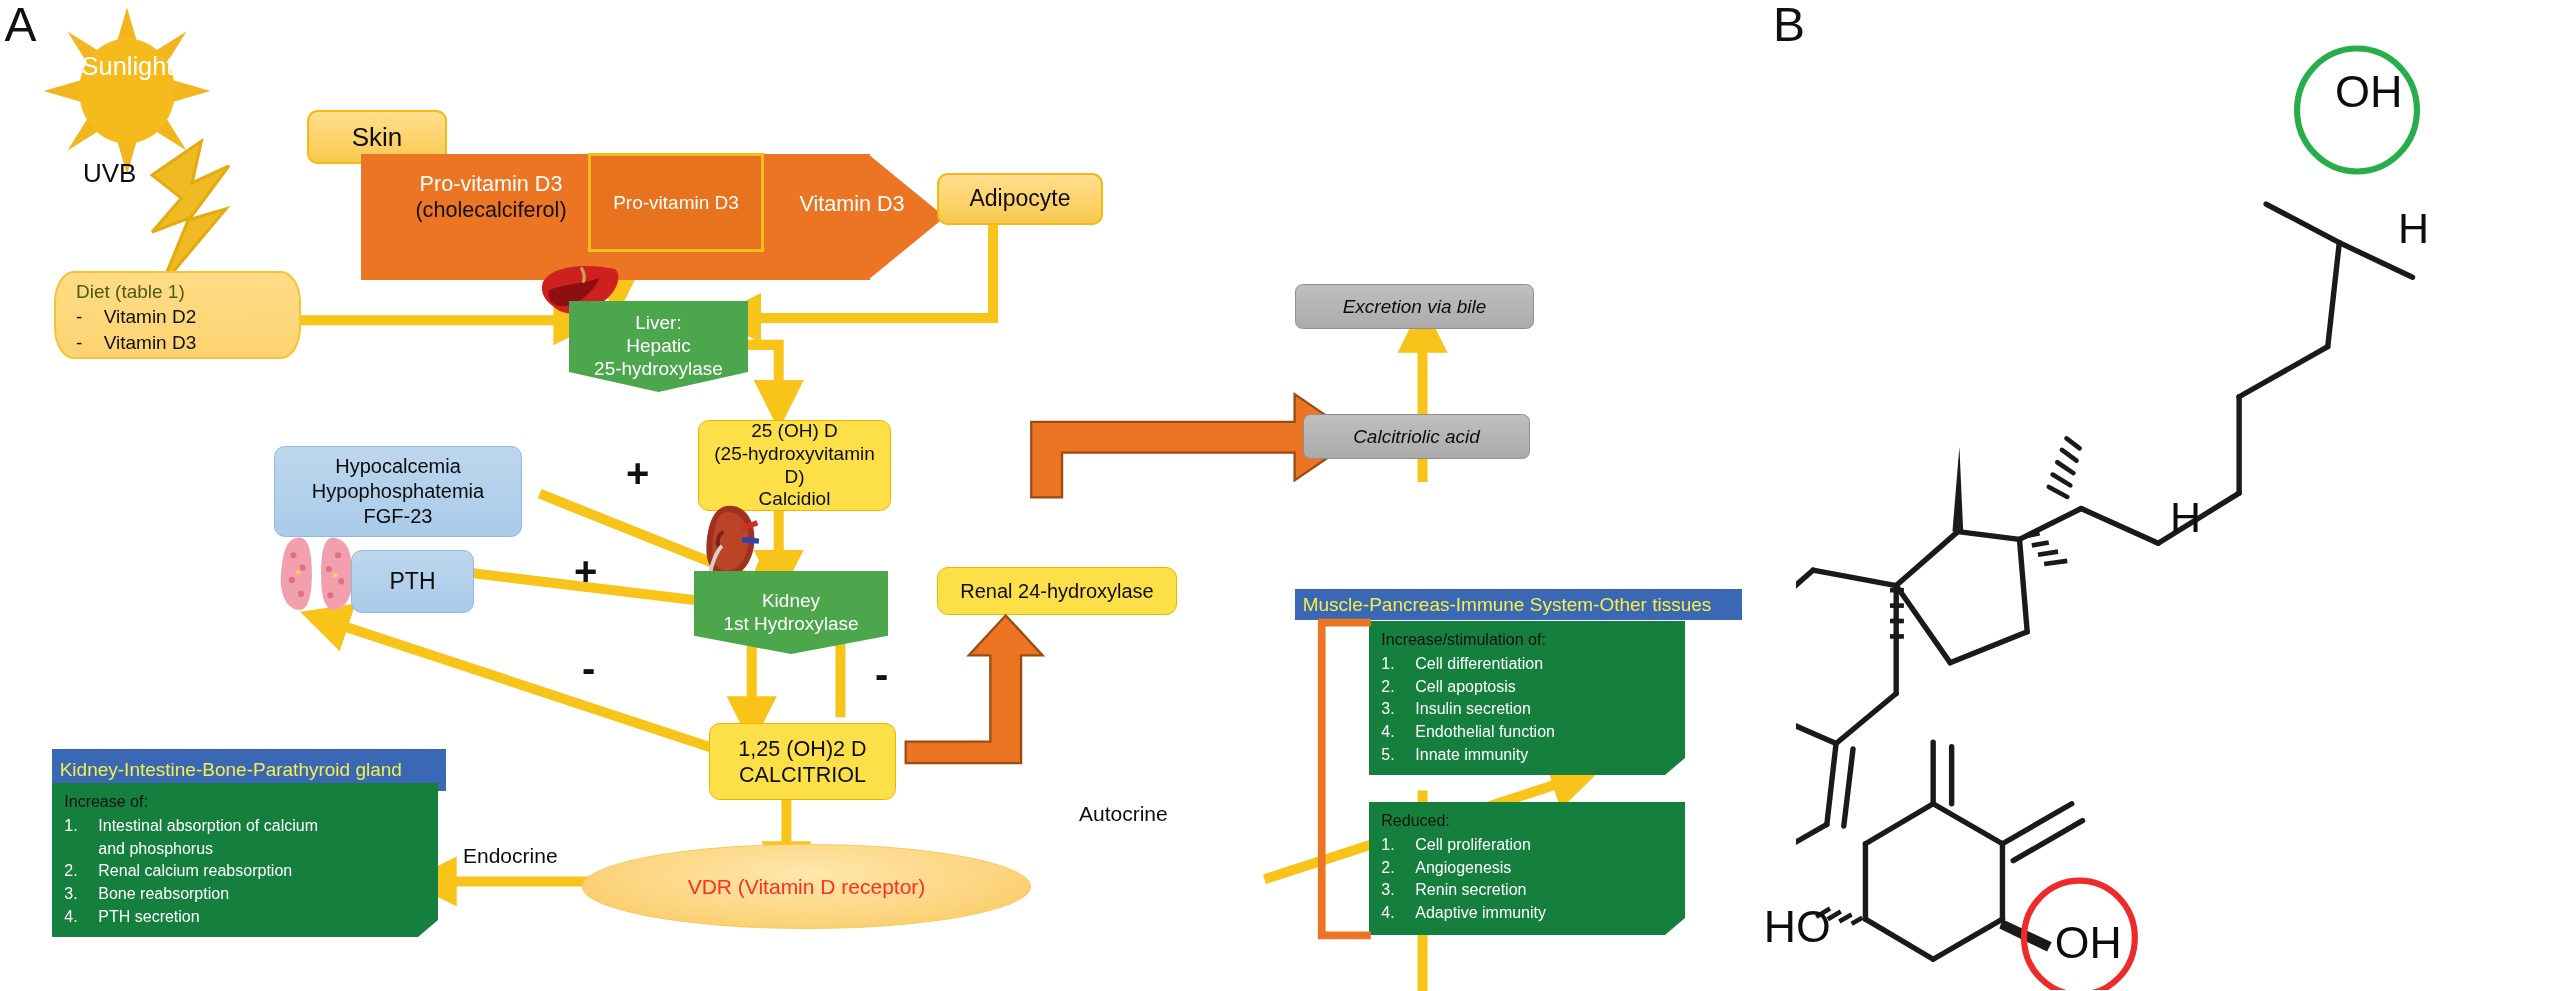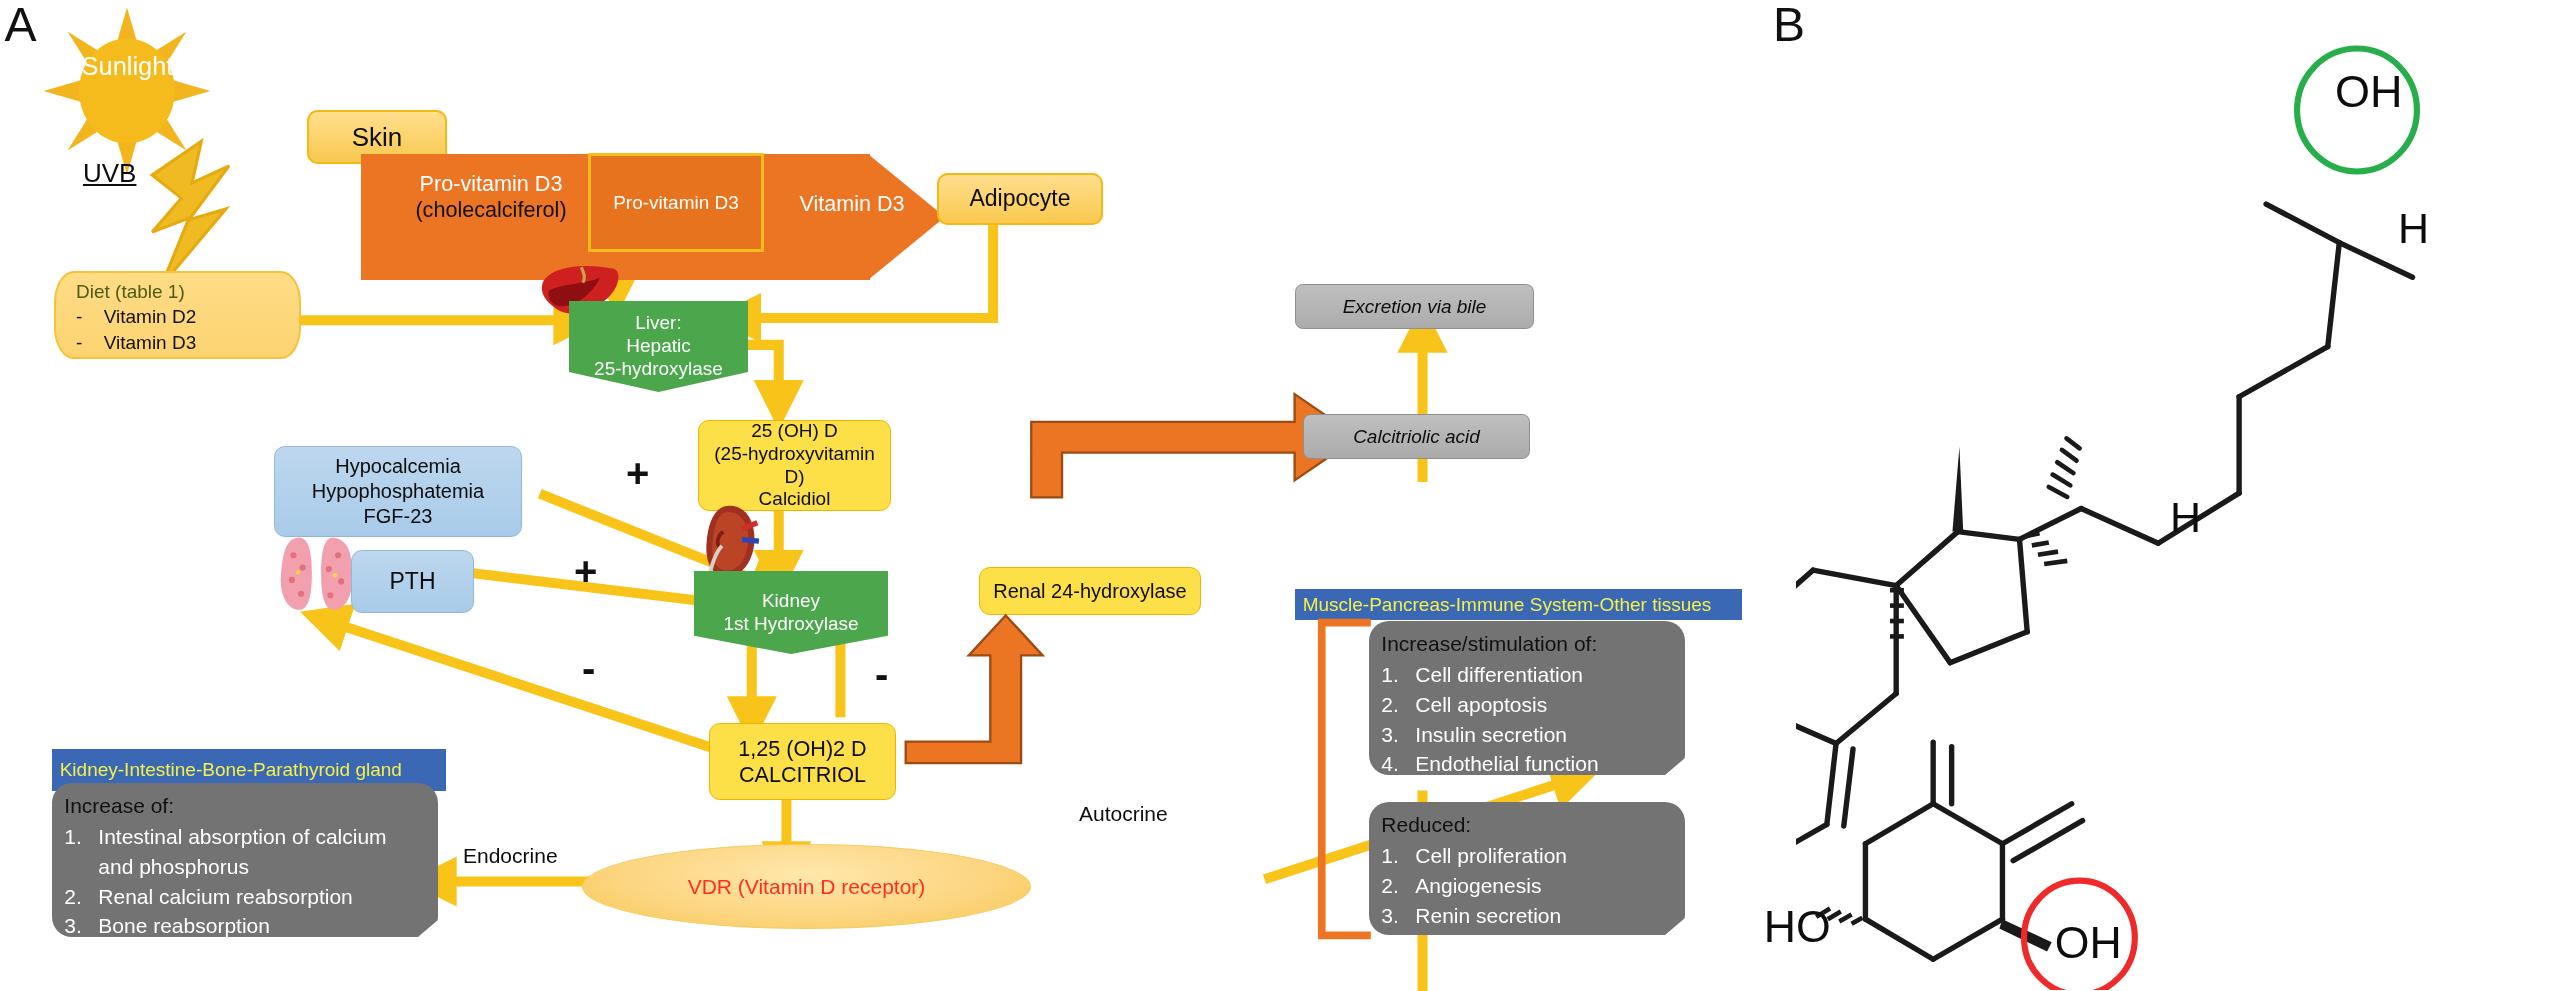--- a/index.html
+++ b/index.html
@@ -56,23 +56,23 @@
   .flowhead{position:absolute;width:0;height:0;
             border-top:63px solid transparent;border-bottom:63px solid transparent;
             border-left:77px solid #ec7524;}
   .band-label{position:absolute;color:#fff;font-size:21.6px;line-height:1.2;text-align:center;}
   .band-label.dark{color:#0d0d0d;}
   .provitbox{position:absolute;border:3.9px solid #f9bd1c;background:#e8731f;
              display:flex;align-items:center;justify-content:center;
              color:#fff;font-size:19px;}
 
   
-  .sheet{position:absolute;background:#737373;color:#fff;font-size:21px;line-height:1.42;
+  .sheet{position:absolute;background:#15803d;color:#fff;font-size:16px;line-height:1.42;
          padding:7.7px 10.8px 10.8px 12.3px;box-sizing:border-box;
-         clip-path:polygon(0 0,100% 0,100% calc(100% - 17px),calc(100% - 20px) 100%,0 100%);border-radius:20px;}
+         clip-path:polygon(0 0,100% 0,100% calc(100% - 17px),calc(100% - 20px) 100%,0 100%);}
   .sheet .hd{color:#111;margin-bottom:1.5px;}
   .sheet ol{margin:0;padding:0;list-style:none;}
   .sheet li{display:flex;}
   .sheet li .num{width:34px;flex:none;}
   .bluebar{position:absolute;background:#3b68b5;color:#f5ef49;font-size:19px;
            display:flex;align-items:center;padding-left:7.7px;}
 
   
   .vdr{position:absolute;border-radius:50%;
        background:radial-gradient(ellipse at 50% 35%,#ffe6a8 0%,#fdd379 60%,#f9c martial 100%);
@@ -145,21 +145,21 @@
     <polygon points="33,187 60,144 76,160"></polygon>
     <polygon points="187,187 144,160 160,144"></polygon>
   </g>
   <ellipse cx="110" cy="110" rx="62" ry="68" fill="#f5bb1d"></ellipse>
 </svg>
 <div class="abs" style="left:66px;top:52px;width:123px;text-align:center;color:#fff;font-size:25.4px;">Sunlight</div>
 
 <svg class="abs" style="left:146px;top:135px;" width="146" height="154" viewBox="0 0 190 200">
   <polygon points="8,52 72,8 60,62 108,40 56,110 104,96 20,196 56,108 8,126 46,82" fill="#f0bb22" stroke="#e4aa10" stroke-width="4"></polygon>
 </svg>
-<div class="abs lbl" style="left:83px;top:158px;font-size:26px;text-decoration:underline;">UVB</div>
+<div class="abs lbl" style="left:83px;top:158px;font-size:26px;">UVB</div>
 
 <div class="abs node-yellow" style="left:307px;top:110px;width:140px;height:54px;font-size:26px;">
   <span>Skin</span>
 </div>
 
 <div class="flowband" style="left:361px;top:154px;width:586px;height:126px;">
   <div class="flowbody" style="left:0;top:0;width:509px;height:126px;"></div>
   <div class="flowhead" style="left:507px;top:0;"></div>
 </div>
 <div class="band-label dark" style="left:379px;top:171px;width:224px;">
@@ -253,21 +253,21 @@
   </div>
 </div>
 
 <div class="abs node-yellow-strong" style="left:709px;top:723px;width:187px;height:77px;font-size:21.6px;">
   <div>
     <div>1,25 (OH)2 D</div>
     <div>CALCITRIOL</div>
   </div>
 </div>
 
-<div class="abs node-yellow-strong" style="left:937px;top:567px;width:222px;height:48px;font-size:20px;margin-left:42px;">
+<div class="abs node-yellow-strong" style="left:937px;top:567px;width:240px;height:48px;font-size:20px;">
   <span>Renal 24-hydroxylase</span>
 </div>
 
 <svg class="abs" style="left:898px;top:609px;" width="200" height="162" viewBox="0 0 260 210">
   <path d="M10,200 L10,172 L120,172 L120,60 L92,60 L140,8 L188,60 L160,60 L160,200 Z" fill="#ec7524" stroke="#9c4b12" stroke-width="3"></path>
 </svg>
 
 <svg class="abs" style="left:1025px;top:351px;" width="339" height="154" viewBox="0 0 440 200">
   <path d="M8,190 L8,92 L350,92 L350,56 L432,112 L350,168 L350,132 L48,132 L48,190 Z" fill="#ec7524" stroke="#9c4b12" stroke-width="3"></path>
 </svg>

